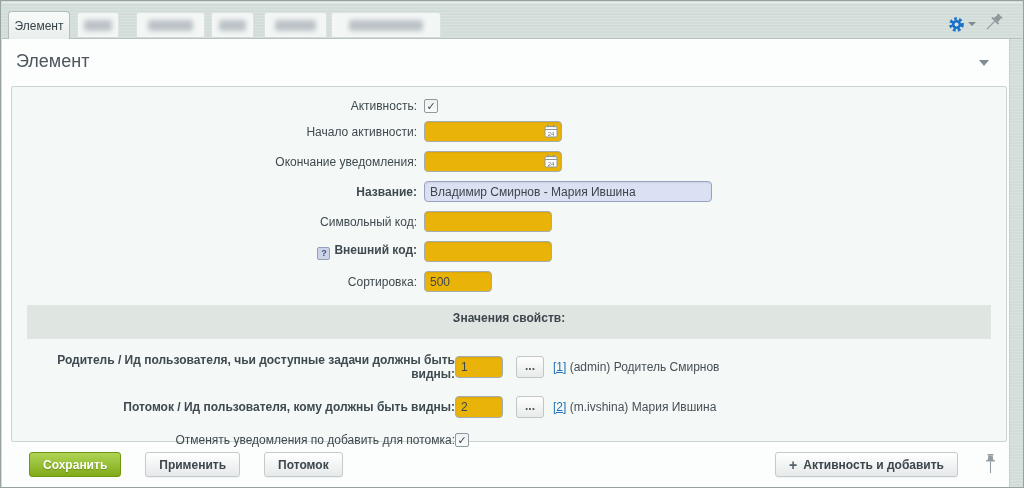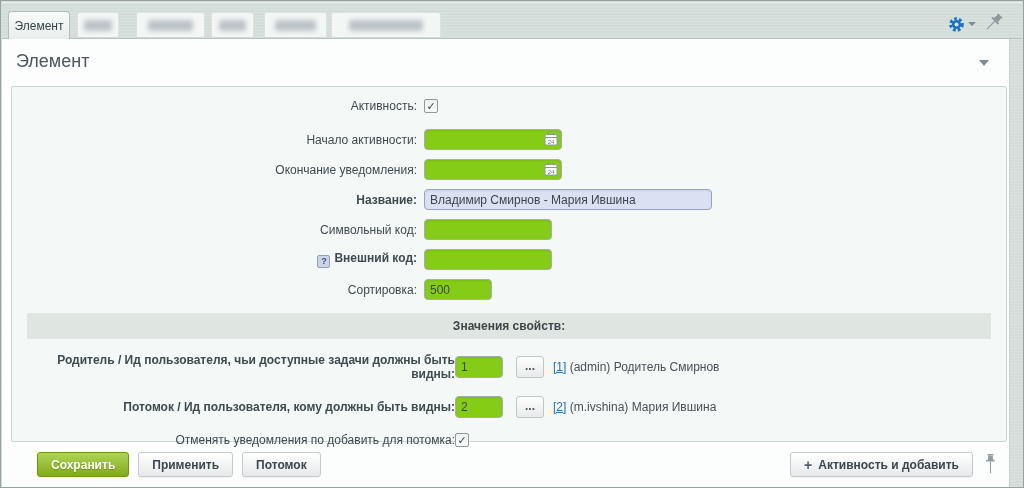--- a/index.html
+++ b/index.html
@@ -64,54 +64,54 @@
     background:#f4f8f6; border:1px solid #ccd4d1; border-radius:2px;
     padding:12px 15px;
   }
   .row { display:flex; align-items:center; margin-bottom:9px; }
   .lbl { display:block; width:390px; margin-right:7px; text-align:right; color:#3f4a50; }
   .lbl.b { font-weight:700; }
   .plbl { width:428px; margin-right:0; }
   .inp {
     height:21px; border:1px solid #a4adb1; border-radius:4px;
     padding:0 5px; font:12px "Liberation Sans","DejaVu Sans",sans-serif;
-    color:#3c464c; background:#84cc16;
+    color:#3c464c; background:#eab308;
     box-shadow: inset 0 1px 2px rgba(0,0,0,.07);
   }
   .w-date{width:138px; padding-right:22px;} .w-name{width:288px; background:#dbe1f3; border-color:#98a3c2;}
   .w-code{width:128px;} .w-sort{width:68px;} .w-prop{width:48px; height:22px;}
   .datewrap{ position:relative; display:inline-block; }
   .calbtn{ position:absolute; right:4px; top:3px; width:14px; height:14px; cursor:pointer; line-height:0; }
   .help {
     display:inline-block; width:13px; height:13px; margin-right:4px; vertical-align:-2px;
     background:#ccd4e6; border:1px solid #93a0bd; border-radius:2px;
     color:#3f5380; font-size:9px; font-weight:700; text-align:center; line-height:11px; cursor:pointer;
   }
   .cb {
     display:inline-flex; width:14px; height:14px; align-items:center; justify-content:center;
     background:linear-gradient(#eef1f1,#fbfcfc); border:1px solid #8f999e; border-radius:2px;
     cursor:pointer;
   }
   .cbmark { font-size:11px; line-height:1; color:#3e474c; font-weight:700; }
   .sectionbar {
-    margin:13px 0 14px; height:26px; line-height:26px; text-align:center;
+    margin:13px 0 14px; height:34px; line-height:26px; text-align:center;
     background:#dfe6e2; color:#3c464c; font-weight:700; border-radius:1px;
   }
   .prow { margin-bottom:15px; }
   .browse {
     margin-left:13px; width:28px; height:22px; border:1px solid #bfc6c8; border-radius:3px;
     background:linear-gradient(#fefefe,#e8ebeb); color:#4c565c; font-weight:700;
     text-align:center; line-height:18px; cursor:pointer;
   }
   .proptext { margin-left:9px; color:#475056; }
   .proptext a { color:#2372b5; text-decoration:underline; cursor:pointer; }
   
   .footer {
-    position:absolute; left:35px; top:413px; right:13px;
-    display:flex; align-items:flex-start;
+    position:absolute; left:27px; top:413px; right:13px;
+    display:flex; align-items:flex-start;gap:15px;
   }
   .btn {
     height:25px; padding:0 13px; border-radius:3px; font-weight:600; font-size:12px;
     display:inline-flex; align-items:center; cursor:pointer;
   }
   .btn-green {
     color:#fff; background:linear-gradient(#aed456,#82aa18);
     border:1px solid #71970e; text-shadow:0 1px 1px rgba(60,90,0,.45);
   }
   .btn-gray {
@@ -172,21 +172,21 @@
 
   <div class="panel">
 
     <div class="pagehead">
       <h1>Элемент</h1>
       <span class="collapse-caret"></span>
     </div>
 
     <div class="formbox">
 
-      <div class="row" style="margin-bottom:16px;align-items:flex-end;">
+      <div class="row" style="margin-bottom:8px;align-items:flex-end;">
         <label class="lbl">Активность:</label>
         <span class="cb">
           <span class="cbmark">✓</span>
         </span>
       </div>
 
       <div class="row">
         <label class="lbl">Начало активности:</label>
         <span class="datewrap">
           <input class="inp w-date" value="" style="">

